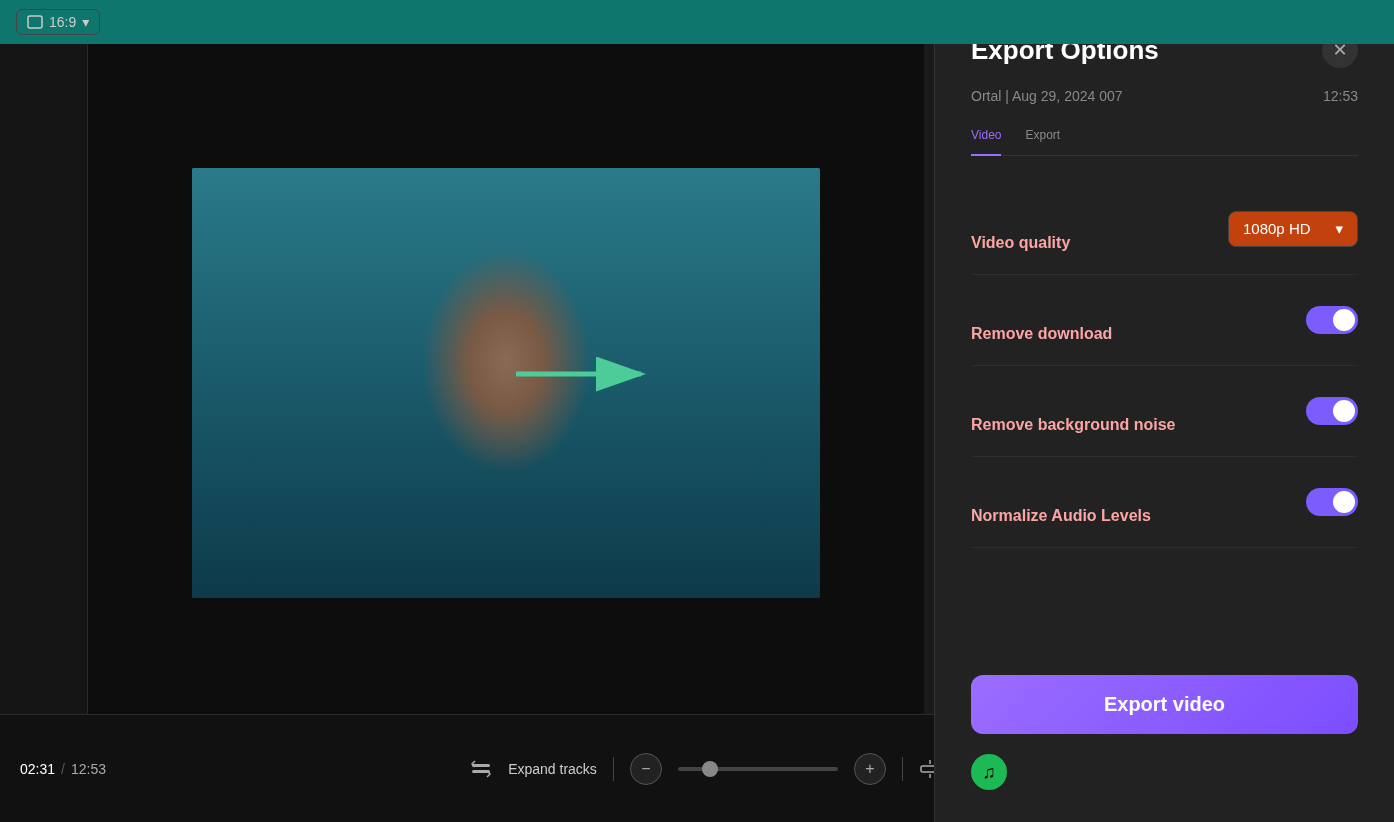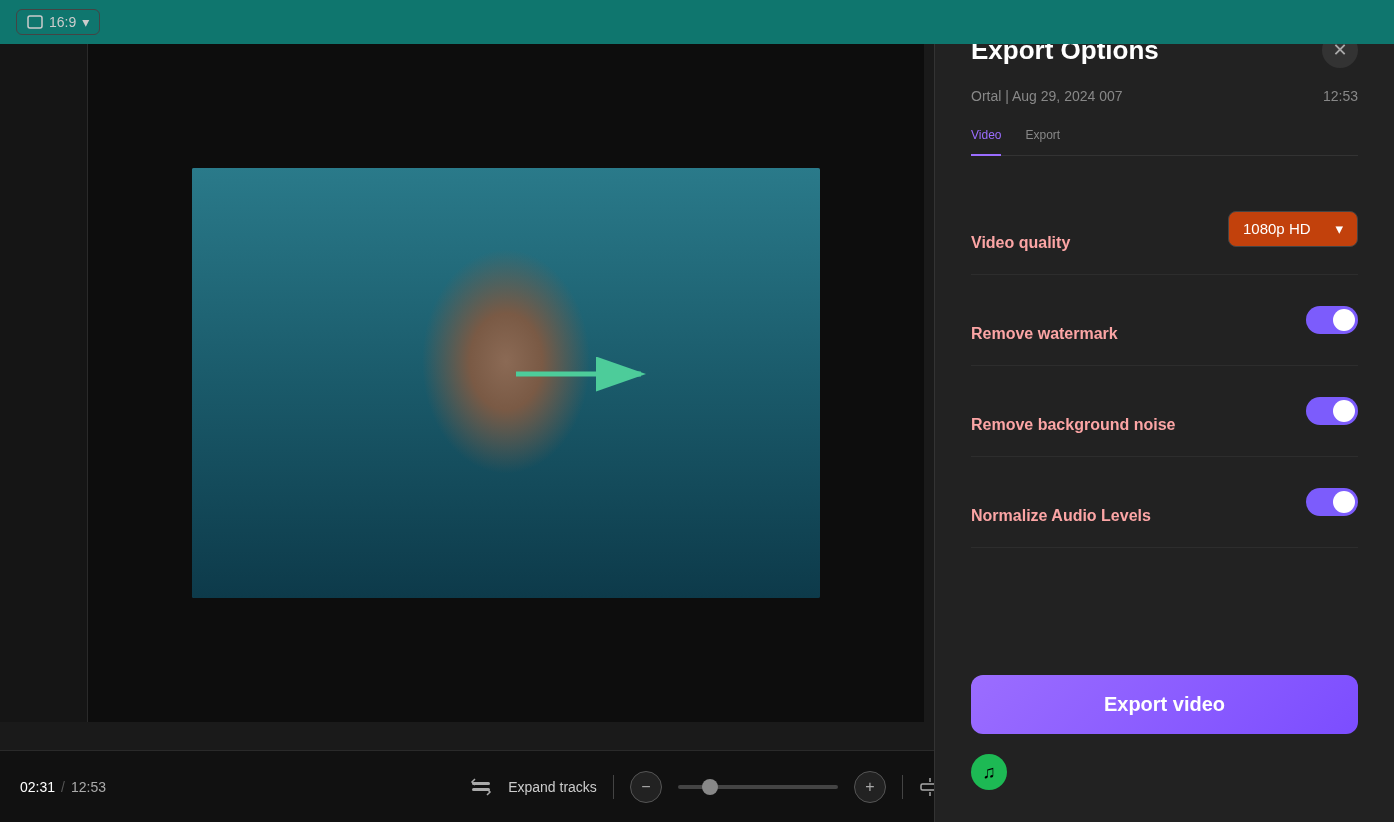--- a/index.html
+++ b/index.html
@@ -63,21 +63,21 @@
       background:
         radial-gradient(ellipse 120px 160px at 50% 45%, #8b6a55 0%, #7a5a45 30%, transparent 70%),
         linear-gradient(180deg, #2a7a8a 0%, #1a5a6a 50%, #0d3a4a 100%);
       position: relative;
     }
 
     
     .bottom-bar {
       position: absolute;
       bottom: 0; left: 0; right: 0;
-      height: 72px;
+      height: 108px;
       background: #111;
       display: flex;
       align-items: center;
       padding: 0 20px;
       gap: 20px;
       border-top: 1px solid #2a2a2a;
     }
     .time-display {
       color: #aaa;
       font-size: 14px;
@@ -438,21 +438,21 @@
 
     <div class="option-row">
       <span class="option-label">Video quality</span>
       <div class="quality-dropdown">
         <span>1080p HD</span>
         <span>▾</span>
       </div>
     </div>
 
     <div class="option-row">
-      <span class="option-label">Remove watermark</span>
+      <span class="option-label">Remove download</span>
       <div class="toggle"></div>
     </div>
 
     <div class="option-row">
       <span class="option-label">Remove background noise</span>
       <div class="toggle"></div>
     </div>
 
     <div class="option-row">
       <span class="option-label">Normalize Audio Levels</span>

